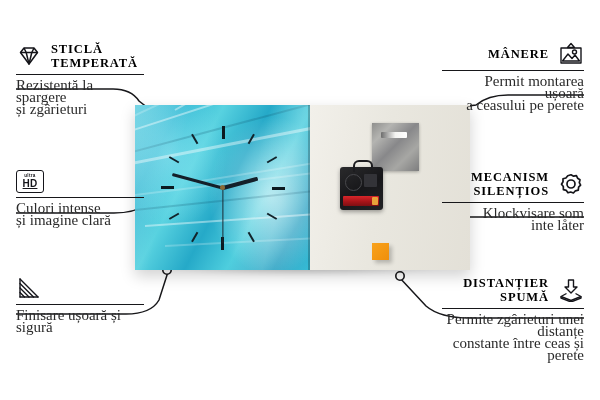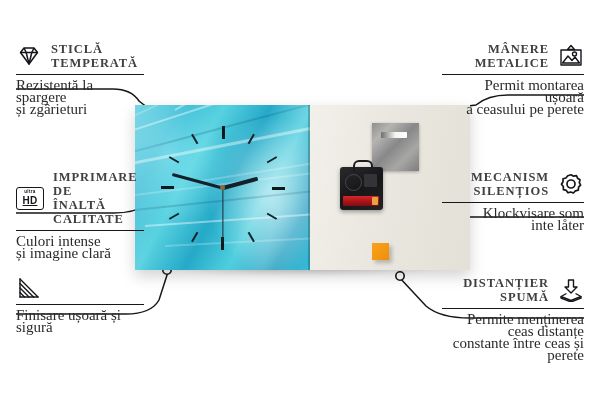--- a/index.html
+++ b/index.html
@@ -92,21 +92,21 @@
     box-shadow:3px 3px 4px rgba(0,0,0,.22);
   }
   .panel-edge{position:absolute;left:173px;top:0;width:3px;height:165px;background:rgba(0,0,0,.22);}
 
   
   .callout{position:absolute;}
   .callout .head{display:flex;align-items:center;gap:9px;}
   .callout.right .head{justify-content:flex-end;}
   .title{
     font-family:"Liberation Serif", serif;
-    font-size:12.5px;font-weight:700;color:#404040;
+    font-size:12.5px;font-weight:700;color:#000000;
     letter-spacing:.9px;line-height:14px;text-transform:uppercase;
   }
   .callout.right .title{text-align:right;}
   .rule{height:1.4px;background:#17171a;margin:4px 0 4px 0;}
   .desc{
     font-family:"Liberation Serif", serif;
     font-size:15px;color:#2a2a2a;line-height:12px;
   }
   .callout.right .desc{text-align:right;}
   .ico{width:26px;height:24px;flex:0 0 26px;display:block;}
@@ -237,24 +237,20 @@
     <div class="desc">Rezistentă la spargere</div>
     <div class="desc">și zgârieturi</div>
   </div>
 
   <div class="callout left" style="left:16px;top:170px;width:128px;">
     <div class="head">
       <div class="hdbadge">
         <span class="u">ultra</span>
         <span class="h">HD</span>
       </div>
-      <div>
-        <div class="title">IMPRIMARE DE</div>
-        <div class="title">ÎNALTĂ CALITATE</div>
-      </div>
     </div>
     <div class="rule"></div>
     <div class="desc">Culori intense</div>
     <div class="desc">și imagine clară</div>
   </div>
 
   <div class="callout left" style="left:16px;top:276px;width:128px;">
     <div class="head">
       <svg class="ico" viewBox="0 0 26 24">
         <g stroke="#15151a" stroke-width="1.4" stroke-linecap="round">
@@ -268,21 +264,20 @@
       </svg>
     </div>
     <div class="rule"></div>
     <div class="desc">Finisare ușoară și sigură</div>
   </div>
 
   <div class="callout right" style="left:442px;top:42px;width:142px;">
     <div class="head">
       <div>
         <div class="title">MÂNERE</div>
-        <div class="title">METALICE</div>
       </div>
       <svg class="ico" viewBox="0 0 26 24">
         <g fill="none" stroke="#15151a" stroke-width="1.4" stroke-linejoin="round">
           <path d="M13,1.5 L9.5,5.5 L16.5,5.5 Z"></path>
           <rect x="3" y="6" width="20" height="15"></rect>
           <path d="M4.5,19 L10,12 L14,16.5 L17,13 L21.5,19 Z"></path>
           <circle cx="16.5" cy="10" r="2"></circle>
         </g>
       </svg>
     </div>
@@ -317,17 +312,17 @@
       </div>
       <svg class="ico" viewBox="0 0 26 24">
         <g fill="none" stroke="#15151a" stroke-width="1.4" stroke-linejoin="round">
           <path d="M10.5,2 L15.5,2 L15.5,9 L19,9 L13,15 L7,9 L10.5,9 Z"></path>
           <path d="M8.5,15.5 L3,18.5 L13,22.5 L23,18.5 L17.5,15.5"></path>
           <path d="M3,18.5 L3,20 L13,24 L23,20 L23,18.5"></path>
         </g>
       </svg>
     </div>
     <div class="rule"></div>
-    <div class="desc">Permite menținerea ceas distanțe</div>
+    <div class="desc">Permite zgârieturi unei distanțe</div>
     <div class="desc">constante între ceas și perete</div>
   </div>
 
 </div>
 
 </body></html>

